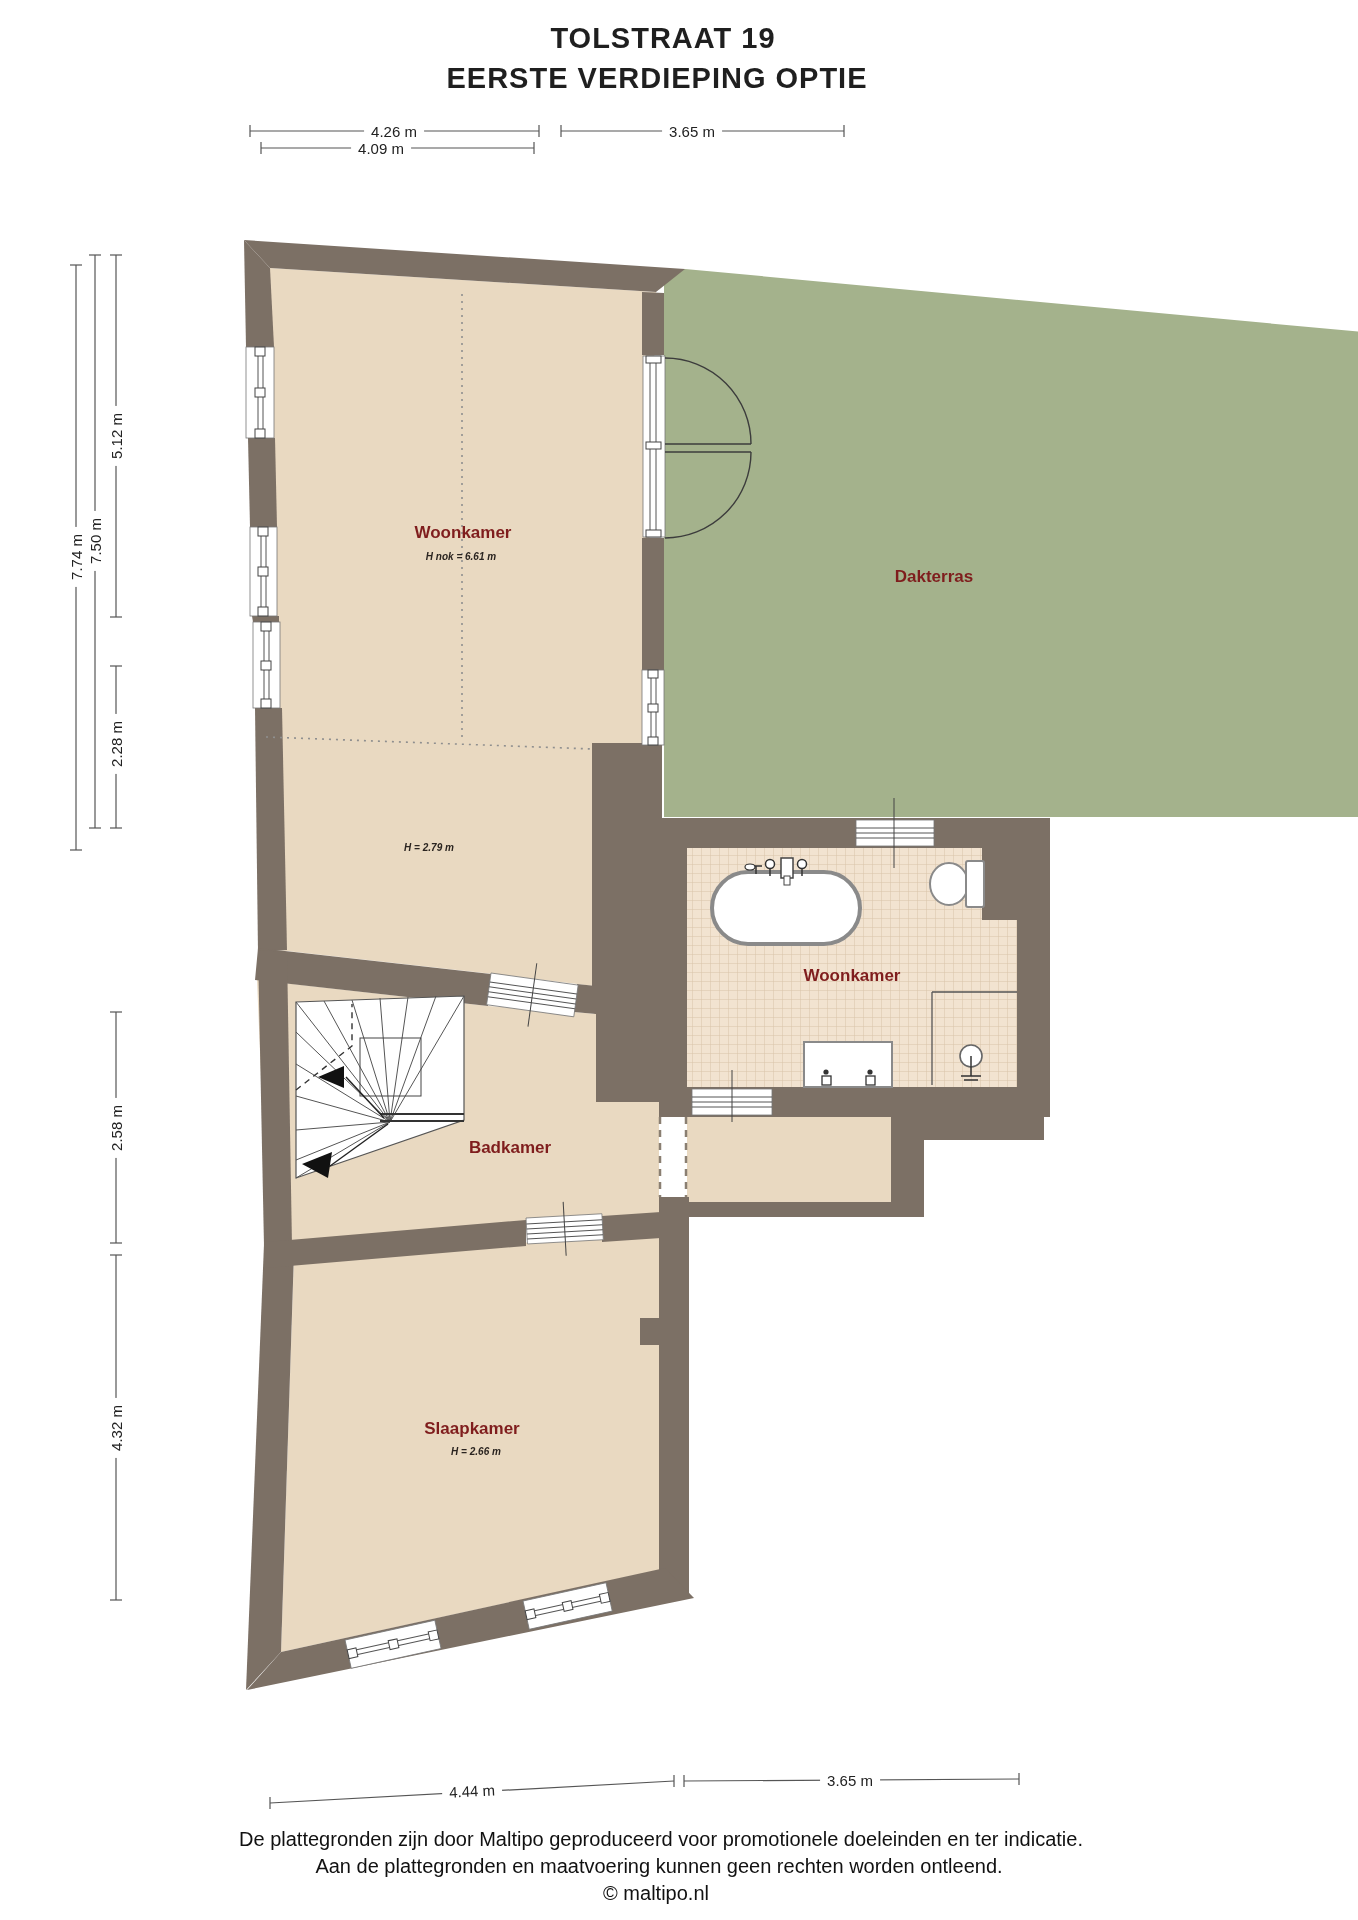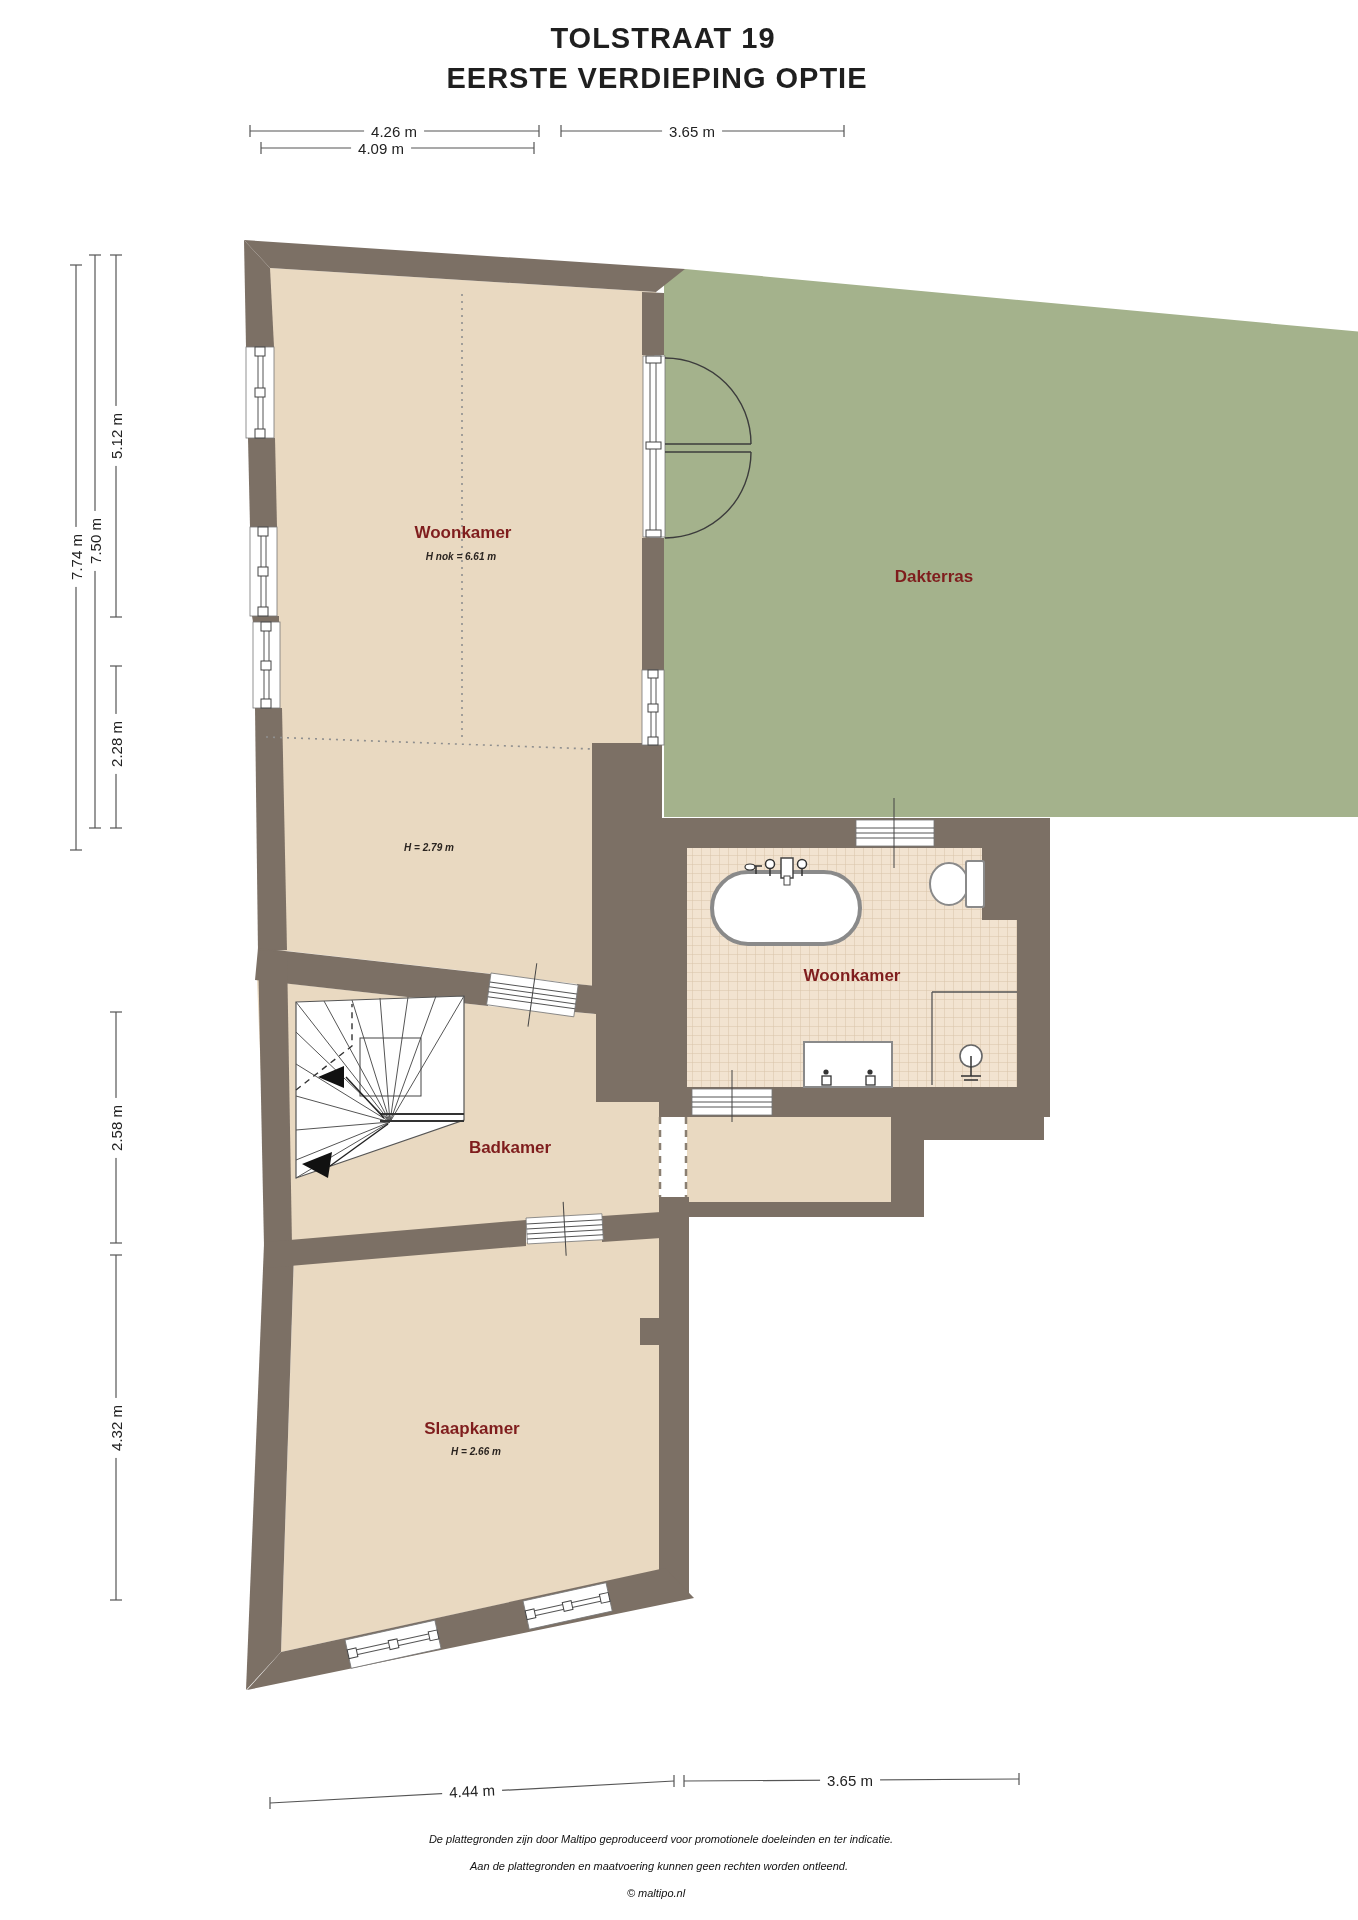--- a/index.html
+++ b/index.html
@@ -7,21 +7,21 @@
           font-family:"Liberation Sans", sans-serif;color:#1f1f1f;margin-left:44px;}
   svg{position:absolute;left:0;top:0;}
   .lbl{position:absolute;transform:translate(-50%,-50%);white-space:nowrap;}
   .title1{font-size:29px;font-weight:bold;letter-spacing:1px;}
   .title2{font-size:29px;font-weight:bold;letter-spacing:1px;text-align:right;}
   .room-lbl{font-size:17px;font-weight:bold;color:#7f1d1d;}
   .note-lbl{font-size:10px;font-style:italic;font-weight:bold;color:#2a2420;}
   .dim-lbl{font-size:15px;color:#222;background:#fff;padding:0 7px;}
   .dim-lbl.v{transform:translate(-50%,-50%) rotate(-90deg);}
   .dim-lbl.s{transform:translate(-50%,-50%) rotate(-3deg);}
-  .footer-line{font-size:11px;color:#111;font-style:italic;}
+  .footer-line{font-size:20px;color:#111;}
 </style>
 </head>
 <body>
 
 <div id="canvas">
 
   <svg width="1358" height="1920" viewBox="0 0 1358 1920">
     <defs>
       <pattern id="tiles" width="9" height="9" patternUnits="userSpaceOnUse">
         <rect width="9" height="9" style="fill:var(--tile,#f2e3d0)"></rect>

